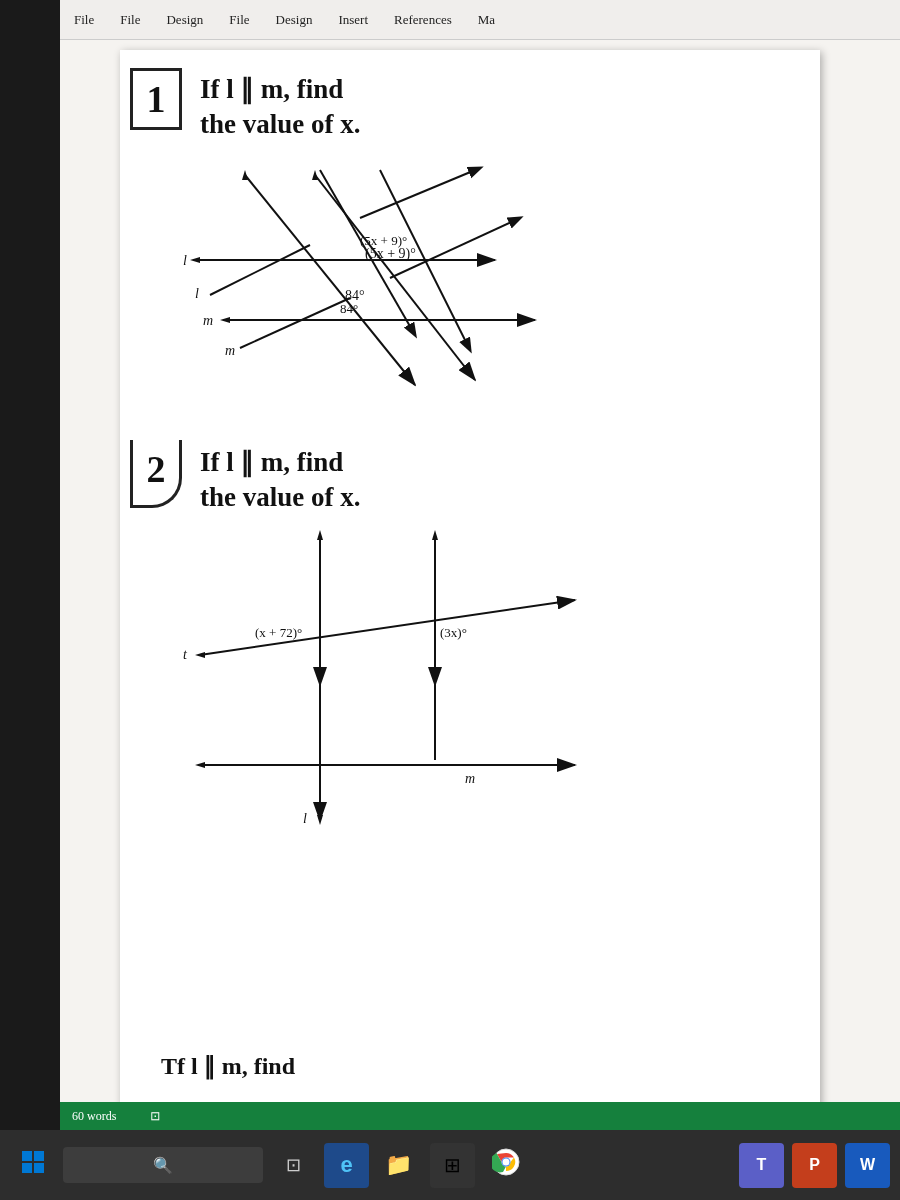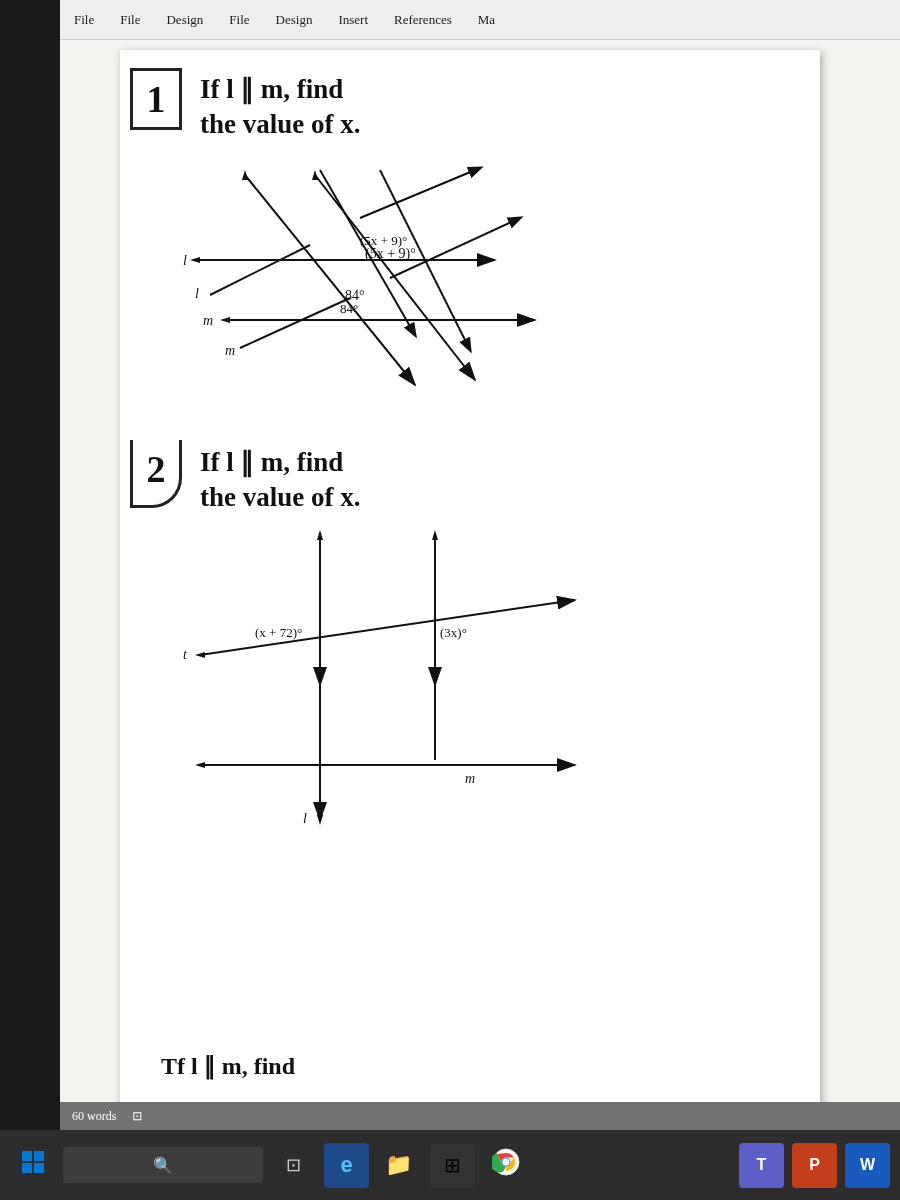--- a/index.html
+++ b/index.html
@@ -76,25 +76,25 @@
       justify-content: center;
       border-radius: 4px;
     }
 
     .status-bar {
       position: absolute;
       bottom: 70px;
       left: 60px;
       width: 840px;
       height: 28px;
-      background: #737373;
+      background: #15803d;
       display: flex;
       align-items: center;
       padding: 0 12px;
-      gap: 16px;
+      gap: 34px;
       font-size: 12px;
       color: #fff;
     }
 
     
     .svg-diagram {
       overflow: visible;
     }
 
     

